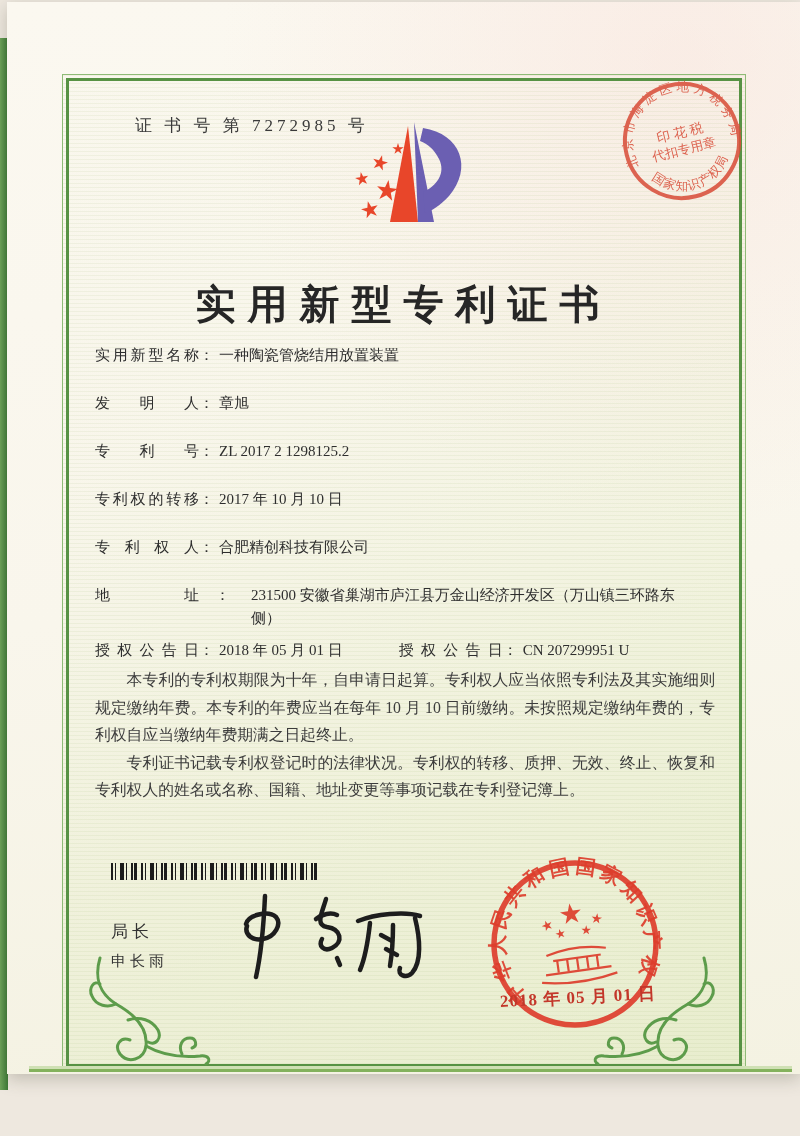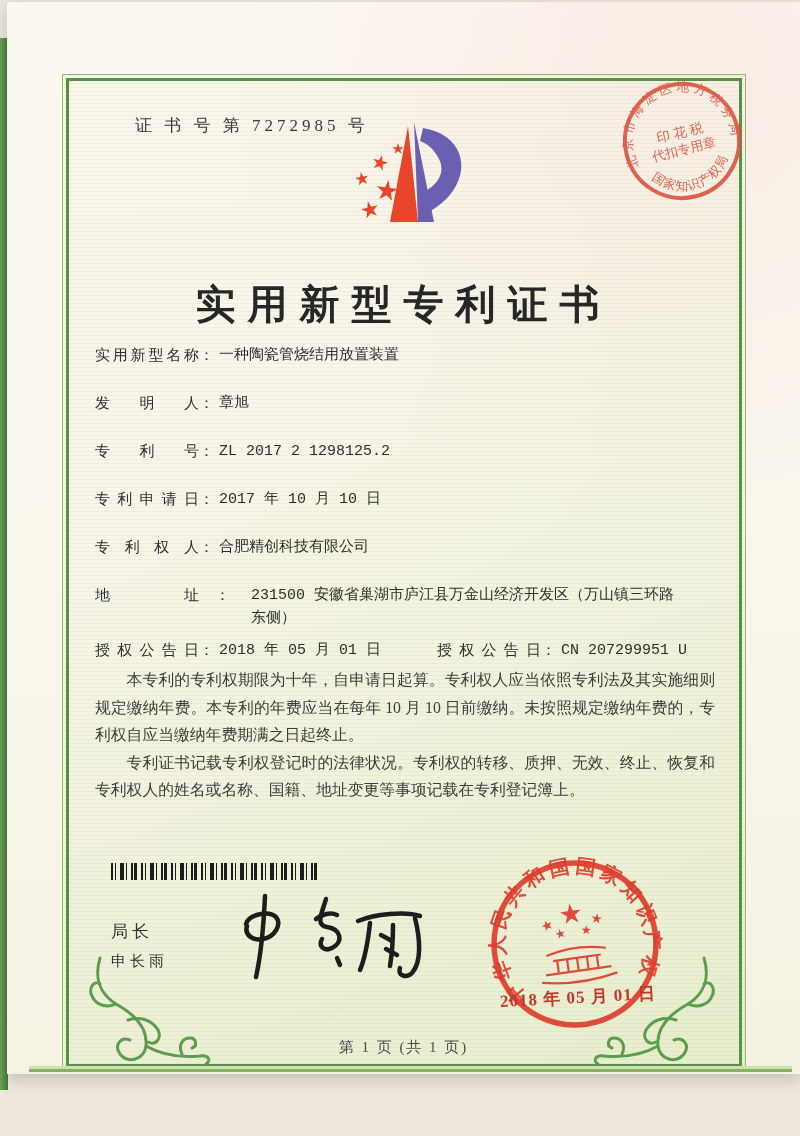--- a/index.html
+++ b/index.html
@@ -32,21 +32,21 @@
   .frame::before{content:"";position:absolute;inset:3px;border:3px solid #579244;pointer-events:none;}
   .abs{position:absolute;}
   .cert-no{left:88px;top:112px;font-size:17px;letter-spacing:4px;color:#3a3a3a;margin-left:40px;}
   .title{left:0;right:0;top:231px;text-align:center;font-size:40px;font-weight:700;
     letter-spacing:12px;color:#262626;margin-top:44px;}
   .fields{left:88px;top:342px;width:640px;font-size:15px;}
   .row{display:flex;margin-bottom:25px;line-height:23px;}
   .lbl{display:inline-block;width:104px;text-align:justify;text-align-last:justify;
     text-justify:inter-character;flex:none;}
   .colon{flex:none;width:20px;}
-  .val{white-space:pre-wrap;font-family:Liberation Mono, monospace;}
+  .val{white-space:pre-wrap;}
   .row-addr{margin-bottom:9px;gap:16px;}
   .row-addr .val{width:430px;}
   .pair2{display:flex;margin-left:56px;}
   .paras{left:88px;top:664px;width:620px;font-size:15.8px;line-height:27.5px;
     text-align:justify;color:#3c3c3c;}
   .paras p{margin:0;text-indent:2em;}
   .barcode{left:104px;top:861px;width:206px;height:17px;
     background:repeating-linear-gradient(90deg,
       #1c1c1c 0 2px,transparent 2px 4px,#1c1c1c 4px 5px,transparent 5px 9px,
       #1c1c1c 9px 13px,transparent 13px 15px,#1c1c1c 15px 16px,transparent 16px 20px,
@@ -115,21 +115,21 @@
       <span class="lbl">发明人</span>
         <span class="colon">：</span>
         <span class="val">章旭</span>
     </div>
     <div class="row">
       <span class="lbl">专利号</span>
         <span class="colon">：</span>
         <span class="val">ZL 2017 2 1298125.2</span>
     </div>
     <div class="row">
-      <span class="lbl">专利申请日</span>
+      <span class="lbl">专利权的转移</span>
         <span class="colon">：</span>
         <span class="val">2017 年 10 月 10 日</span>
     </div>
     <div class="row">
       <span class="lbl">专利权人</span>
         <span class="colon">：</span>
         <span class="val">合肥精创科技有限公司</span>
     </div>
     <div class="row row-addr">
       <span class="lbl">地址</span>
@@ -211,16 +211,15 @@
   <svg class="abs flourish-bl" width="150" height="122" viewBox="0 0 150 122">
     <g fill="none" stroke="#5d9c4b" stroke-width="3" stroke-linecap="round">
       <path d="M112,8 C118,28 112,44 96,54 C78,64 64,78 66,96 C68,110 84,114 92,104 C98,96 92,86 82,90"></path>
       <path d="M96,54 C104,58 116,56 120,46 C124,38 118,30 112,34"></path>
       <path d="M66,96 C52,104 34,108 12,106 C4,105 0,110 6,114"></path>
       <path d="M84,70 C72,66 60,70 54,80 C50,88 56,96 64,92"></path>
       <path d="M30,104 C34,96 30,88 22,88 C16,88 14,96 20,98"></path>
     </g>
   </svg>
 
-  <div class="abs footer">第 1 页 (共 1 页)</div>
 
   <div class="page-bottom-line"></div>
 </div>
 
 </body></html>

